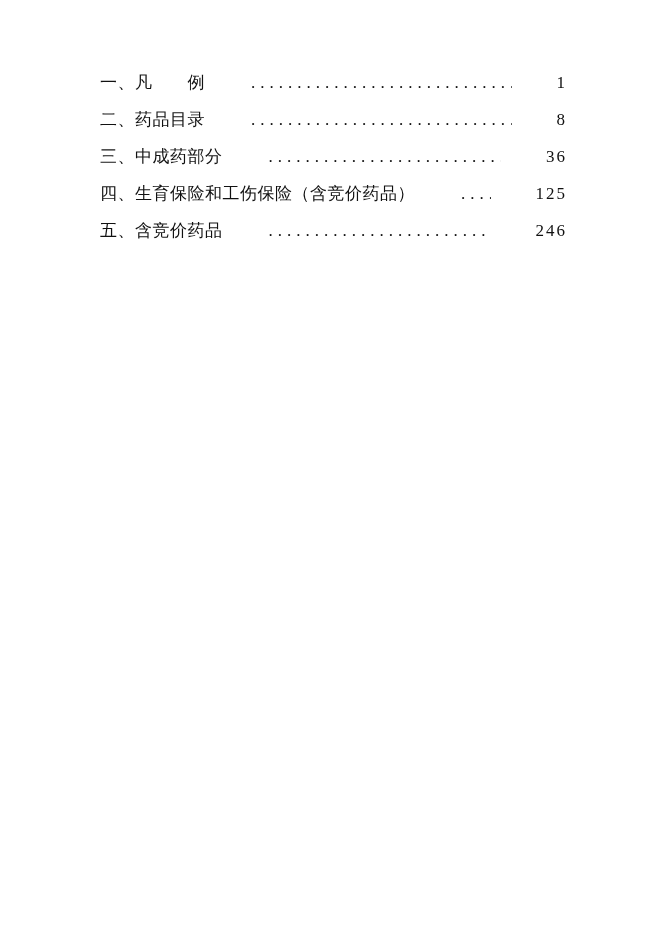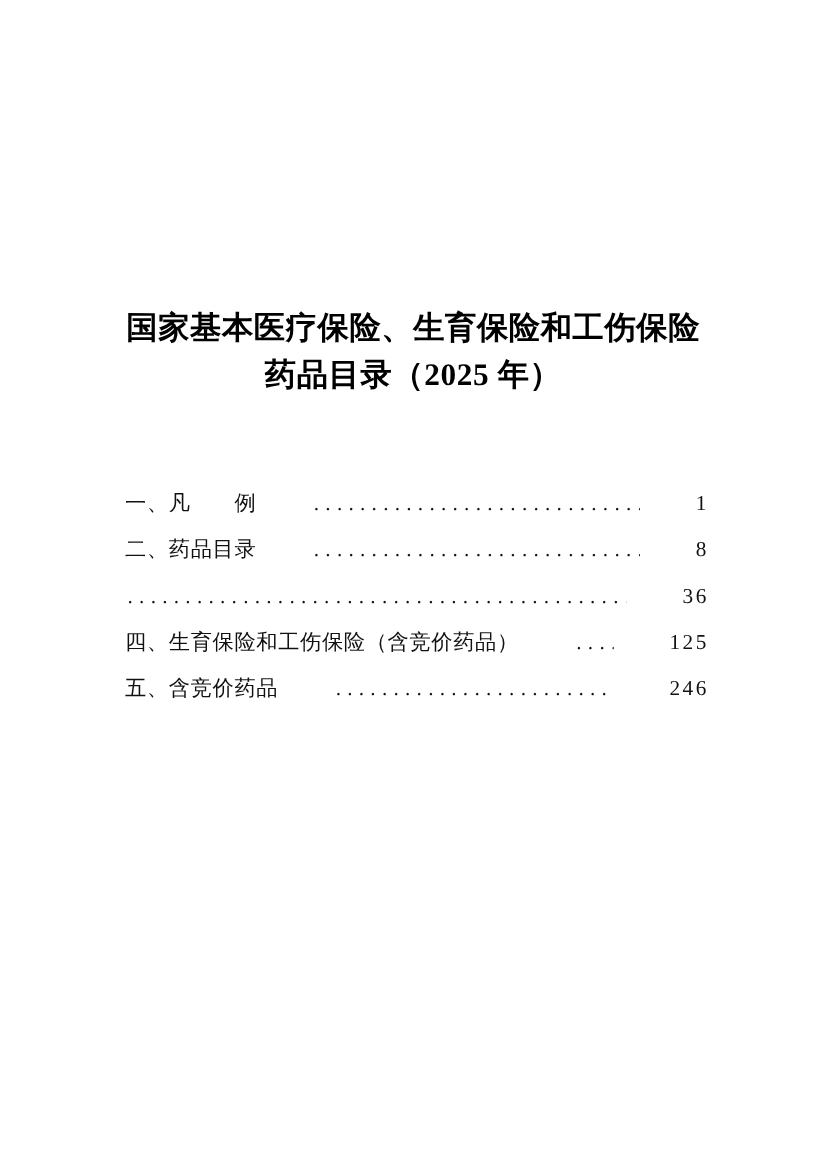--- a/index.html
+++ b/index.html
@@ -55,40 +55,37 @@
     flex: none;
     letter-spacing: 2px;
     text-align: right;
   }
 </style>
 </head>
 <body>
 
 <div class="page">
 
-  <div class="title-block">
-    <div>国家基本医疗保险、生育保险和工伤保险</div>
-    <div>药品目录（2025 年）</div>
-  </div>
 
   <div class="toc">
 
     <div class="toc-row">
       <span class="toc-label">一、凡　　例</span>
       <span class="toc-dots">......................................................................</span>
       <span class="toc-page">1</span>
     </div>
 
     <div class="toc-row">
       <span class="toc-label">二、药品目录</span>
       <span class="toc-dots">......................................................................</span>
       <span class="toc-page">8</span>
     </div>
 
     <div class="toc-row">
+      <span class="toc-label">三、中成药部分</span>
       <span class="toc-dots">......................................................................</span>
       <span class="toc-page">36</span>
     </div>
 
     <div class="toc-row">
       <span class="toc-label">四、生育保险和工伤保险（含竞价药品）</span>
       <span class="toc-dots">......................................................................</span>
       <span class="toc-page">125</span>
     </div>
 

